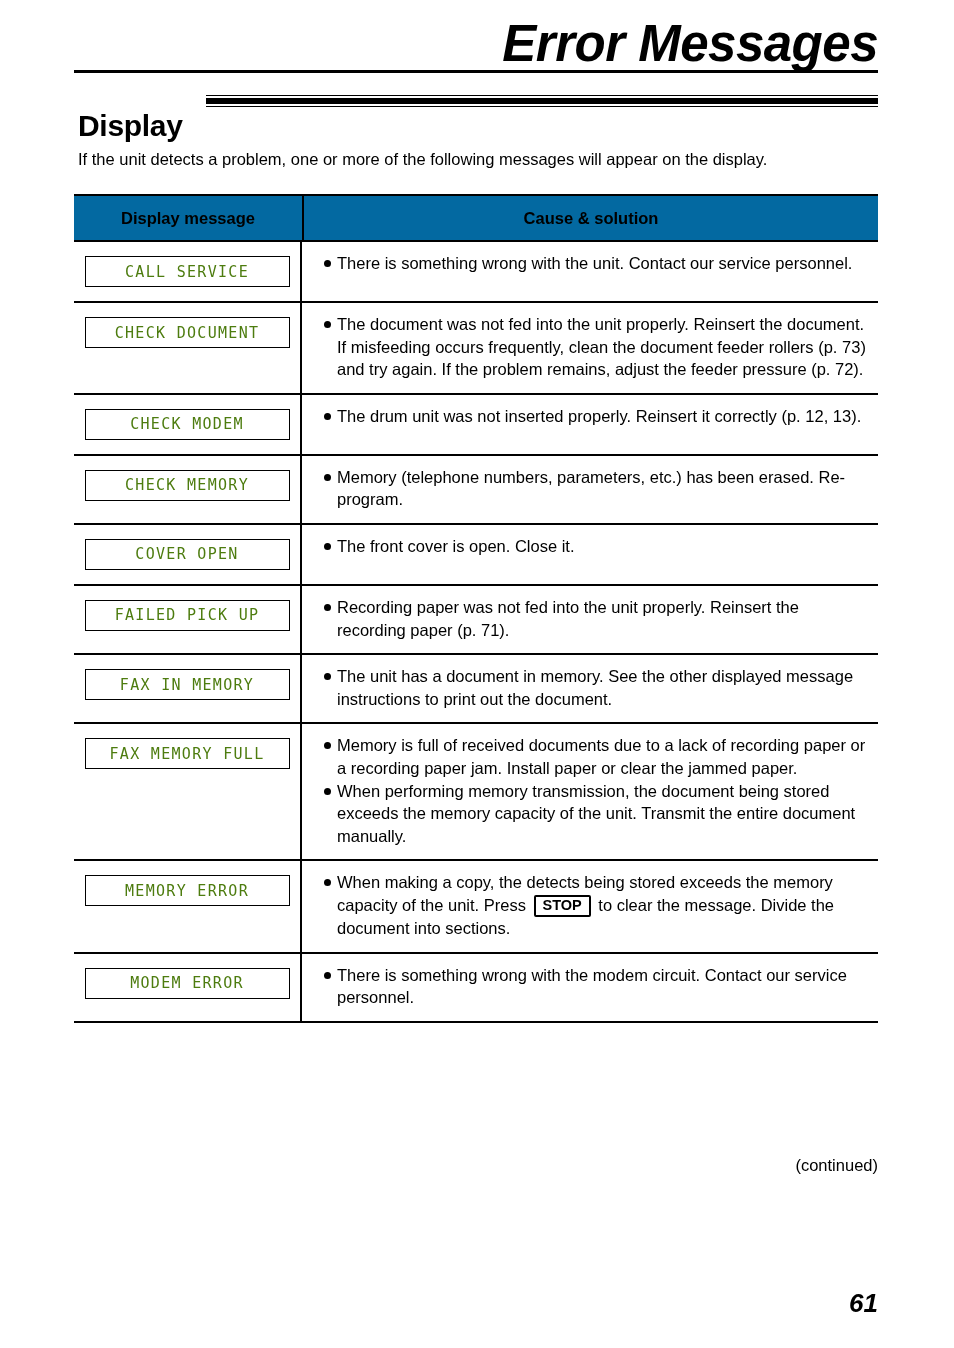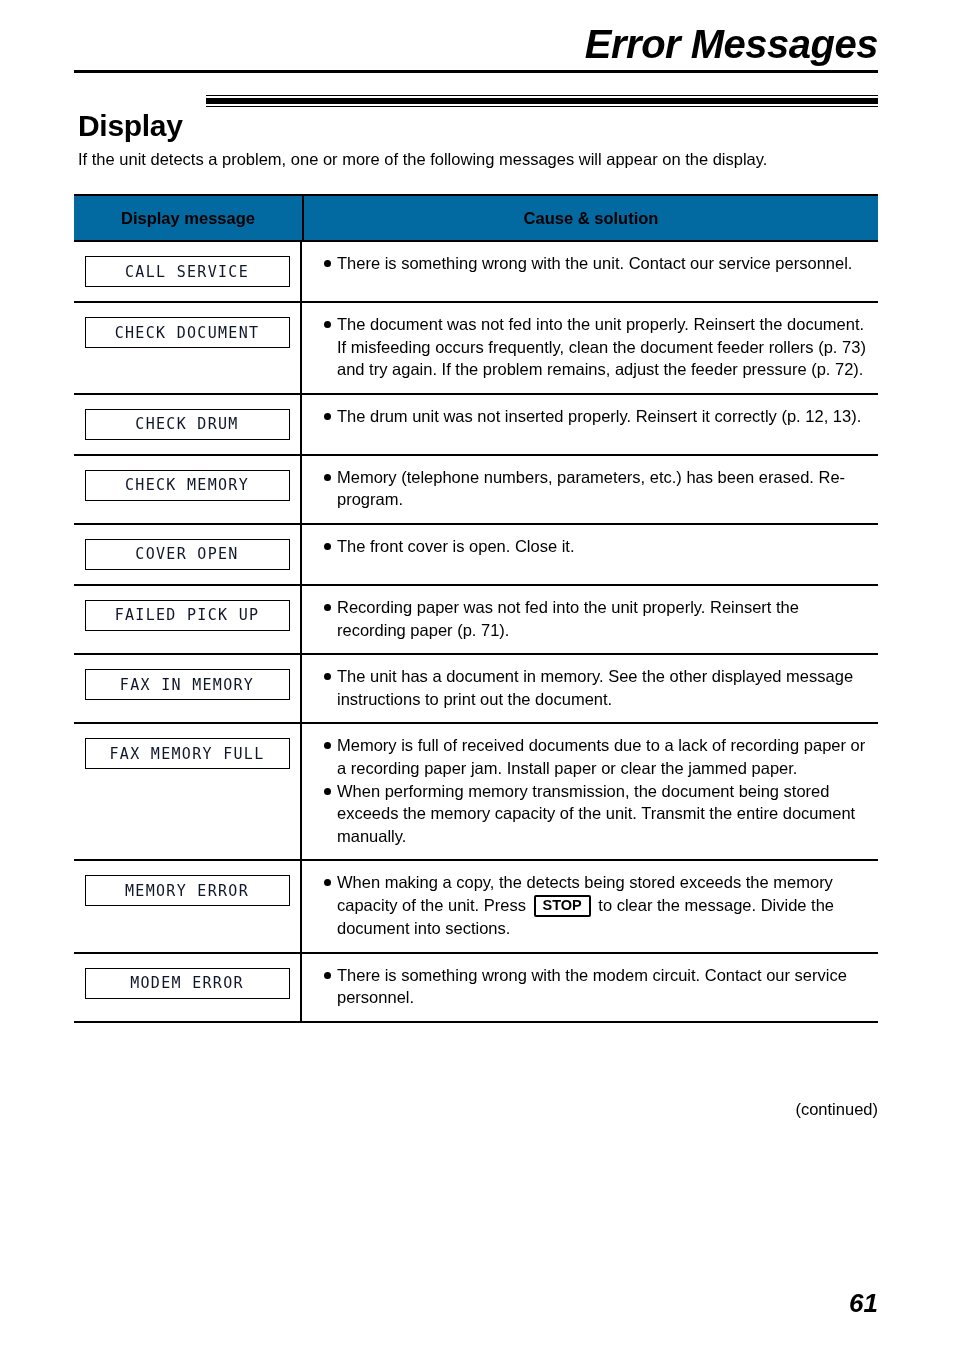--- a/index.html
+++ b/index.html
@@ -25,21 +25,21 @@
 
   
   .chapter-head {
     position: absolute;
     left: 74px;
     top: 22px;
     width: 804px;
     text-align: right;
   }
   .chapter-head .title {
-    font-size: 40px;
+    font-size: 51px;
     font-weight: bold;
     font-style: italic;
     letter-spacing: -0.5px;
     line-height: 44px;
     display: inline-block;
   }
   .chapter-rule {
     position: absolute;
     left: 74px;
     top: 70px;
@@ -152,21 +152,21 @@
     height: 31px;
     border: 1.6px solid #000;
     box-sizing: border-box;
     display: flex;
     align-items: center;
     justify-content: center;
     font-family: "DejaVu Sans Mono", monospace;
     font-size: 15px;
     letter-spacing: 1.3px;
     background: #fff;
-    color: #0f172a;
+    color: #4d7c0f;
     white-space: nowrap;
   }
   .cell-cause {
     flex: 1;
     padding: 10px 8px 12px 22px;
     box-sizing: border-box;
   }
   .bullet-line {
     position: relative;
     font-size: 16.5px;
@@ -197,21 +197,21 @@
     font-weight: bold;
     line-height: 17px;
     vertical-align: 1px;
     margin: 0 3px;
   }
 
   
   .continued {
     position: absolute;
     left: 0;
-    top: 1100px;
+    top: 1156px;
     width: 878px;
     text-align: right;
     font-size: 16.5px;
   }
   .folio {
     position: absolute;
     left: 0;
     top: 1288px;
     width: 878px;
     text-align: right;
@@ -268,21 +268,21 @@
       <div class="cell-cause">
         <div class="bullet-line">
           <span class="dot"></span>
           <span>The document was not fed into the unit properly. Reinsert the document. If misfeeding occurs frequently, clean the document feeder rollers (p. 73) and try again. If the problem remains, adjust the feeder pressure (p. 72).</span>
         </div>
       </div>
     </div>
 
     <div class="row">
       <div class="cell-msg">
-        <div class="lcd">CHECK DRUM</div>
+        <div class="lcd">CHECK MODEM</div>
       </div>
       <div class="cell-cause">
         <div class="bullet-line">
           <span class="dot"></span>
           <span>The drum unit was not inserted properly. Reinsert it correctly (p. 12, 13).</span>
         </div>
       </div>
     </div>
 
     <div class="row">

